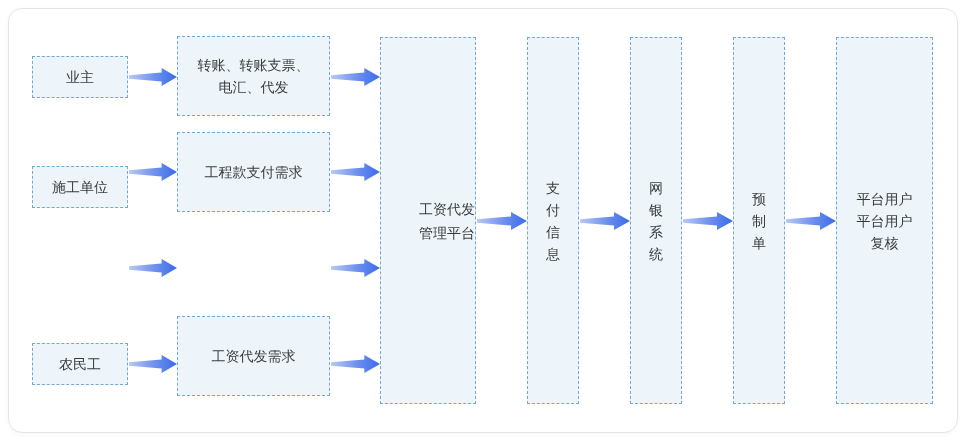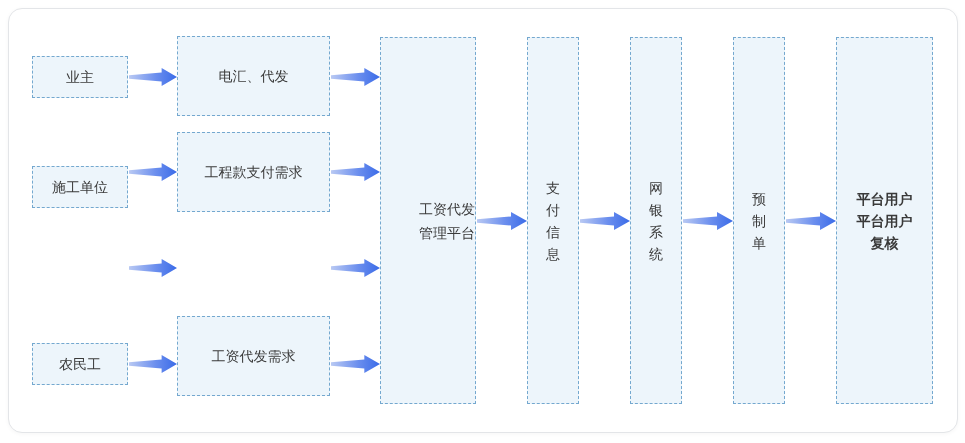--- a/index.html
+++ b/index.html
@@ -18,21 +18,21 @@
     display:flex;flex-direction:column;align-items:center;justify-content:center;
     text-align:center;color:#3a3a3a;font-size:14px;line-height:22px;
   }
   .arrow{position:absolute;height:24px;display:block;}
   
   .src{left:32px;width:96px;height:42px;}
   .dem{left:177px;width:153px;height:80px;}
   .tall{top:37px;height:367px;}
   .plat{left:380px;width:96px;line-height:24px;align-items:flex-end;}
   .narrow{width:52px;}
-  .rev{left:836px;width:97px;font-weight:bold;}
+  .rev{left:836px;width:97px;}
 </style>
 </head>
 <body>
 
 <div class="canvas">
   <div class="card"></div>
 
   <svg width="0" height="0" style="position:absolute">
     <defs>
       <linearGradient id="arrowGrad" x1="0" y1="0" x2="1" y2="0">
@@ -41,20 +41,21 @@
         <stop offset="1" stop-color="#3a6be8"></stop>
       </linearGradient>
     </defs>
   </svg>
 
   <div class="box src" style="top:56px">业主</div>
   <div class="box src" style="top:166px">施工单位</div>
   <div class="box src" style="top:343px">农民工</div>
 
   <div class="box dem" style="top:36px">
+      <div>转账、转账支票、</div>
       <div>电汇、代发</div>
     </div>
   <div class="box dem" style="top:132px">工程款支付需求</div>
   <div class="box dem" style="top:316px">工资代发需求</div>
 
   <div class="box tall plat">
       <div>工资代发</div>
       <div>管理平台</div>
     </div>
 

